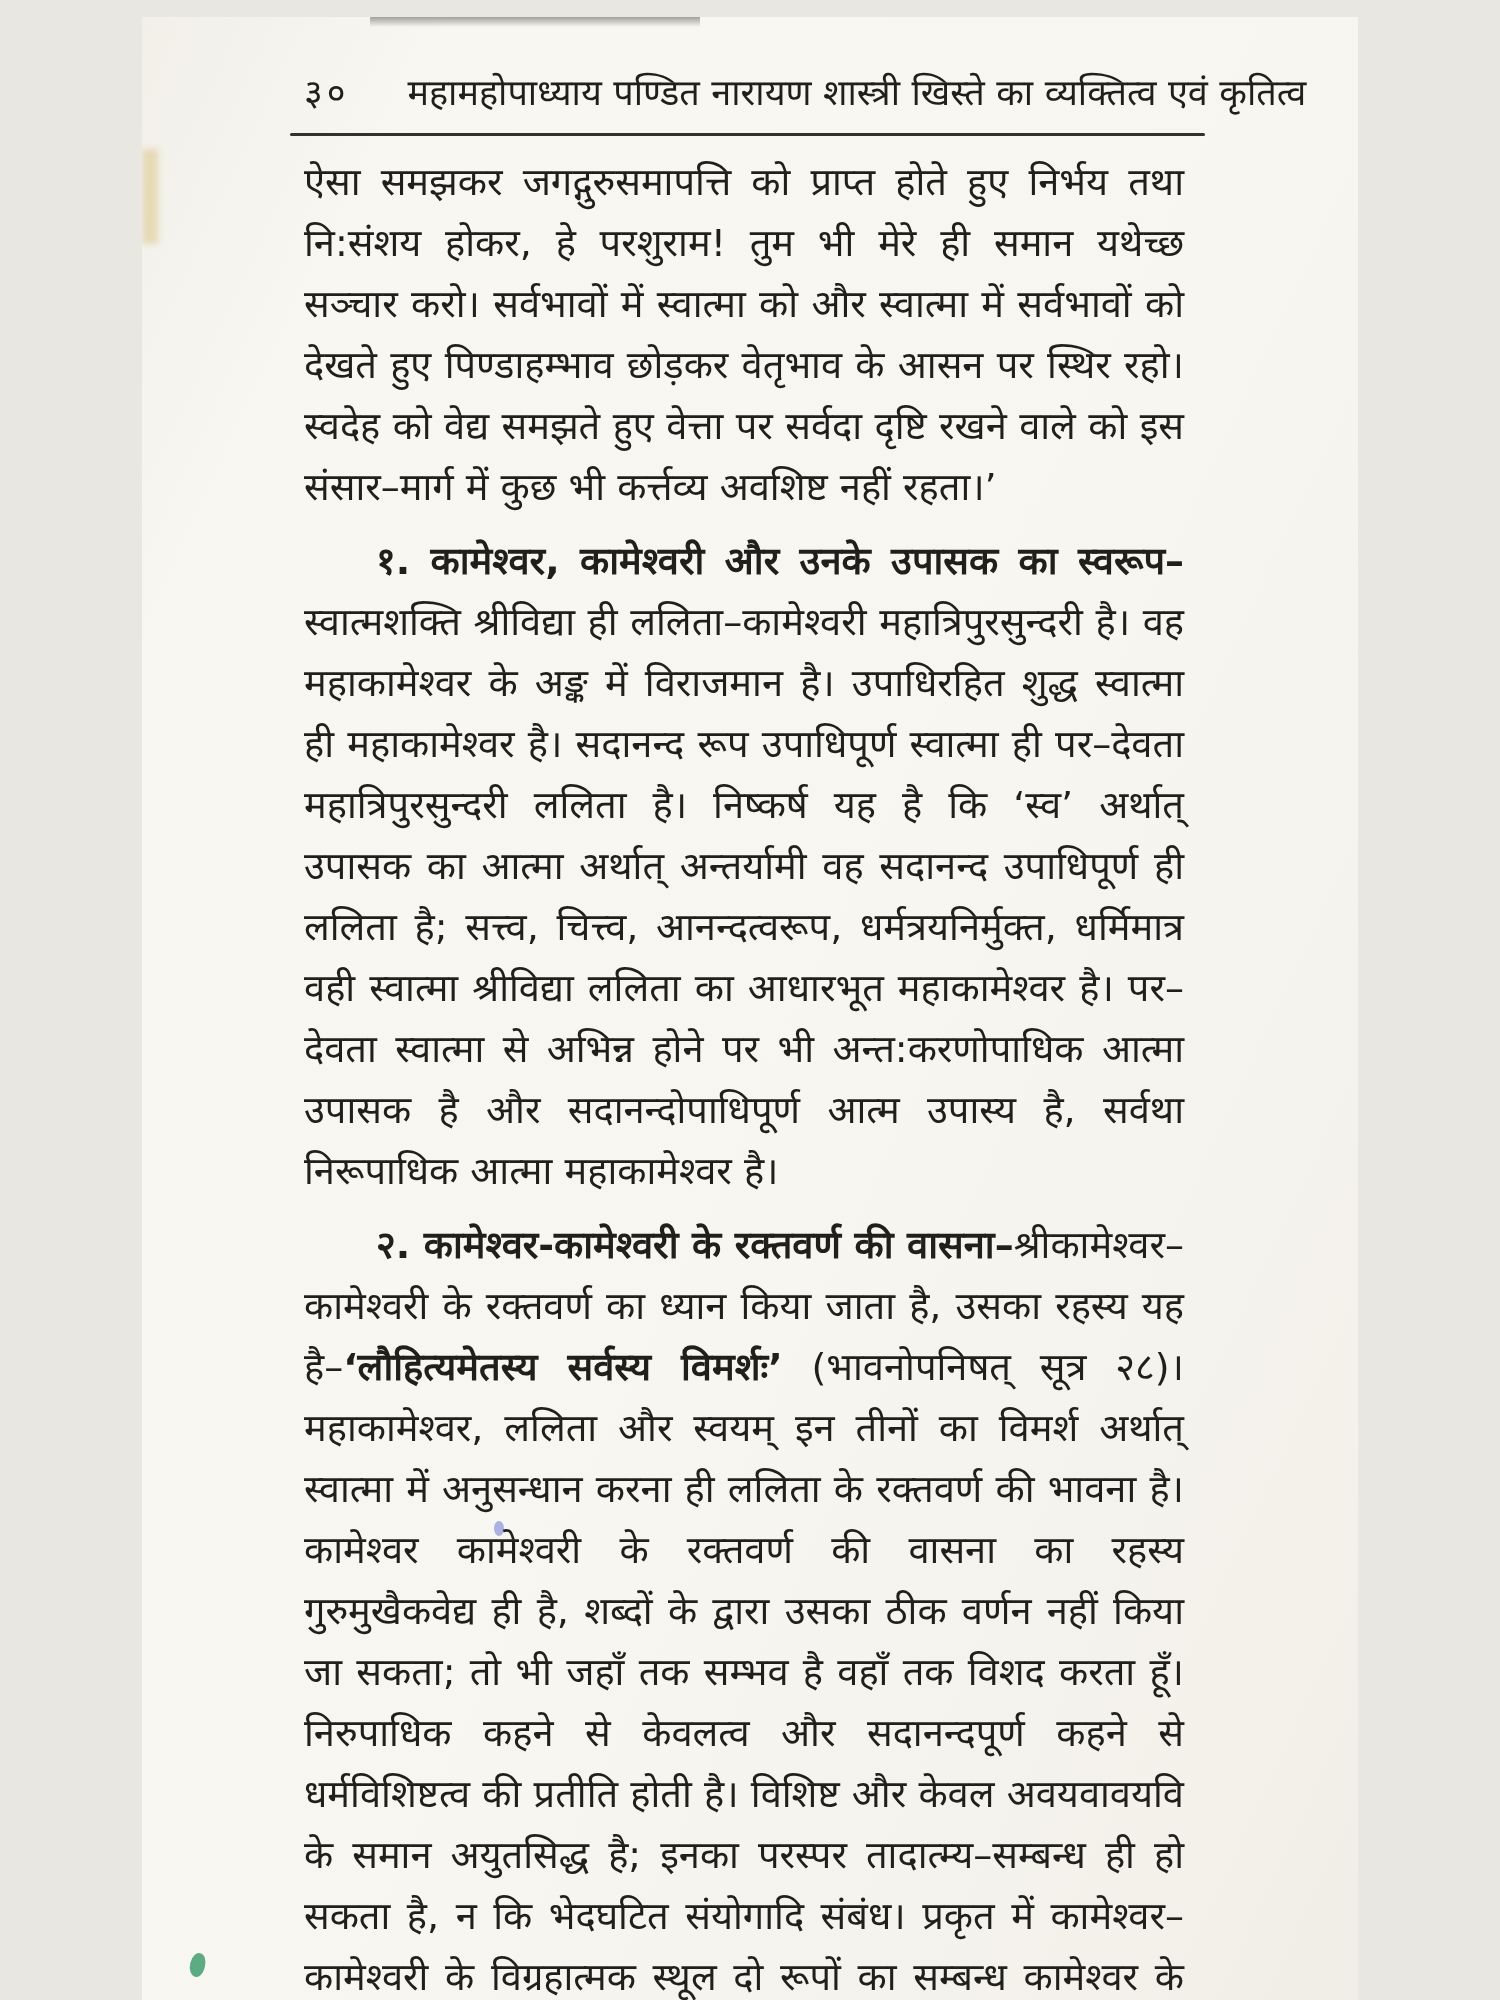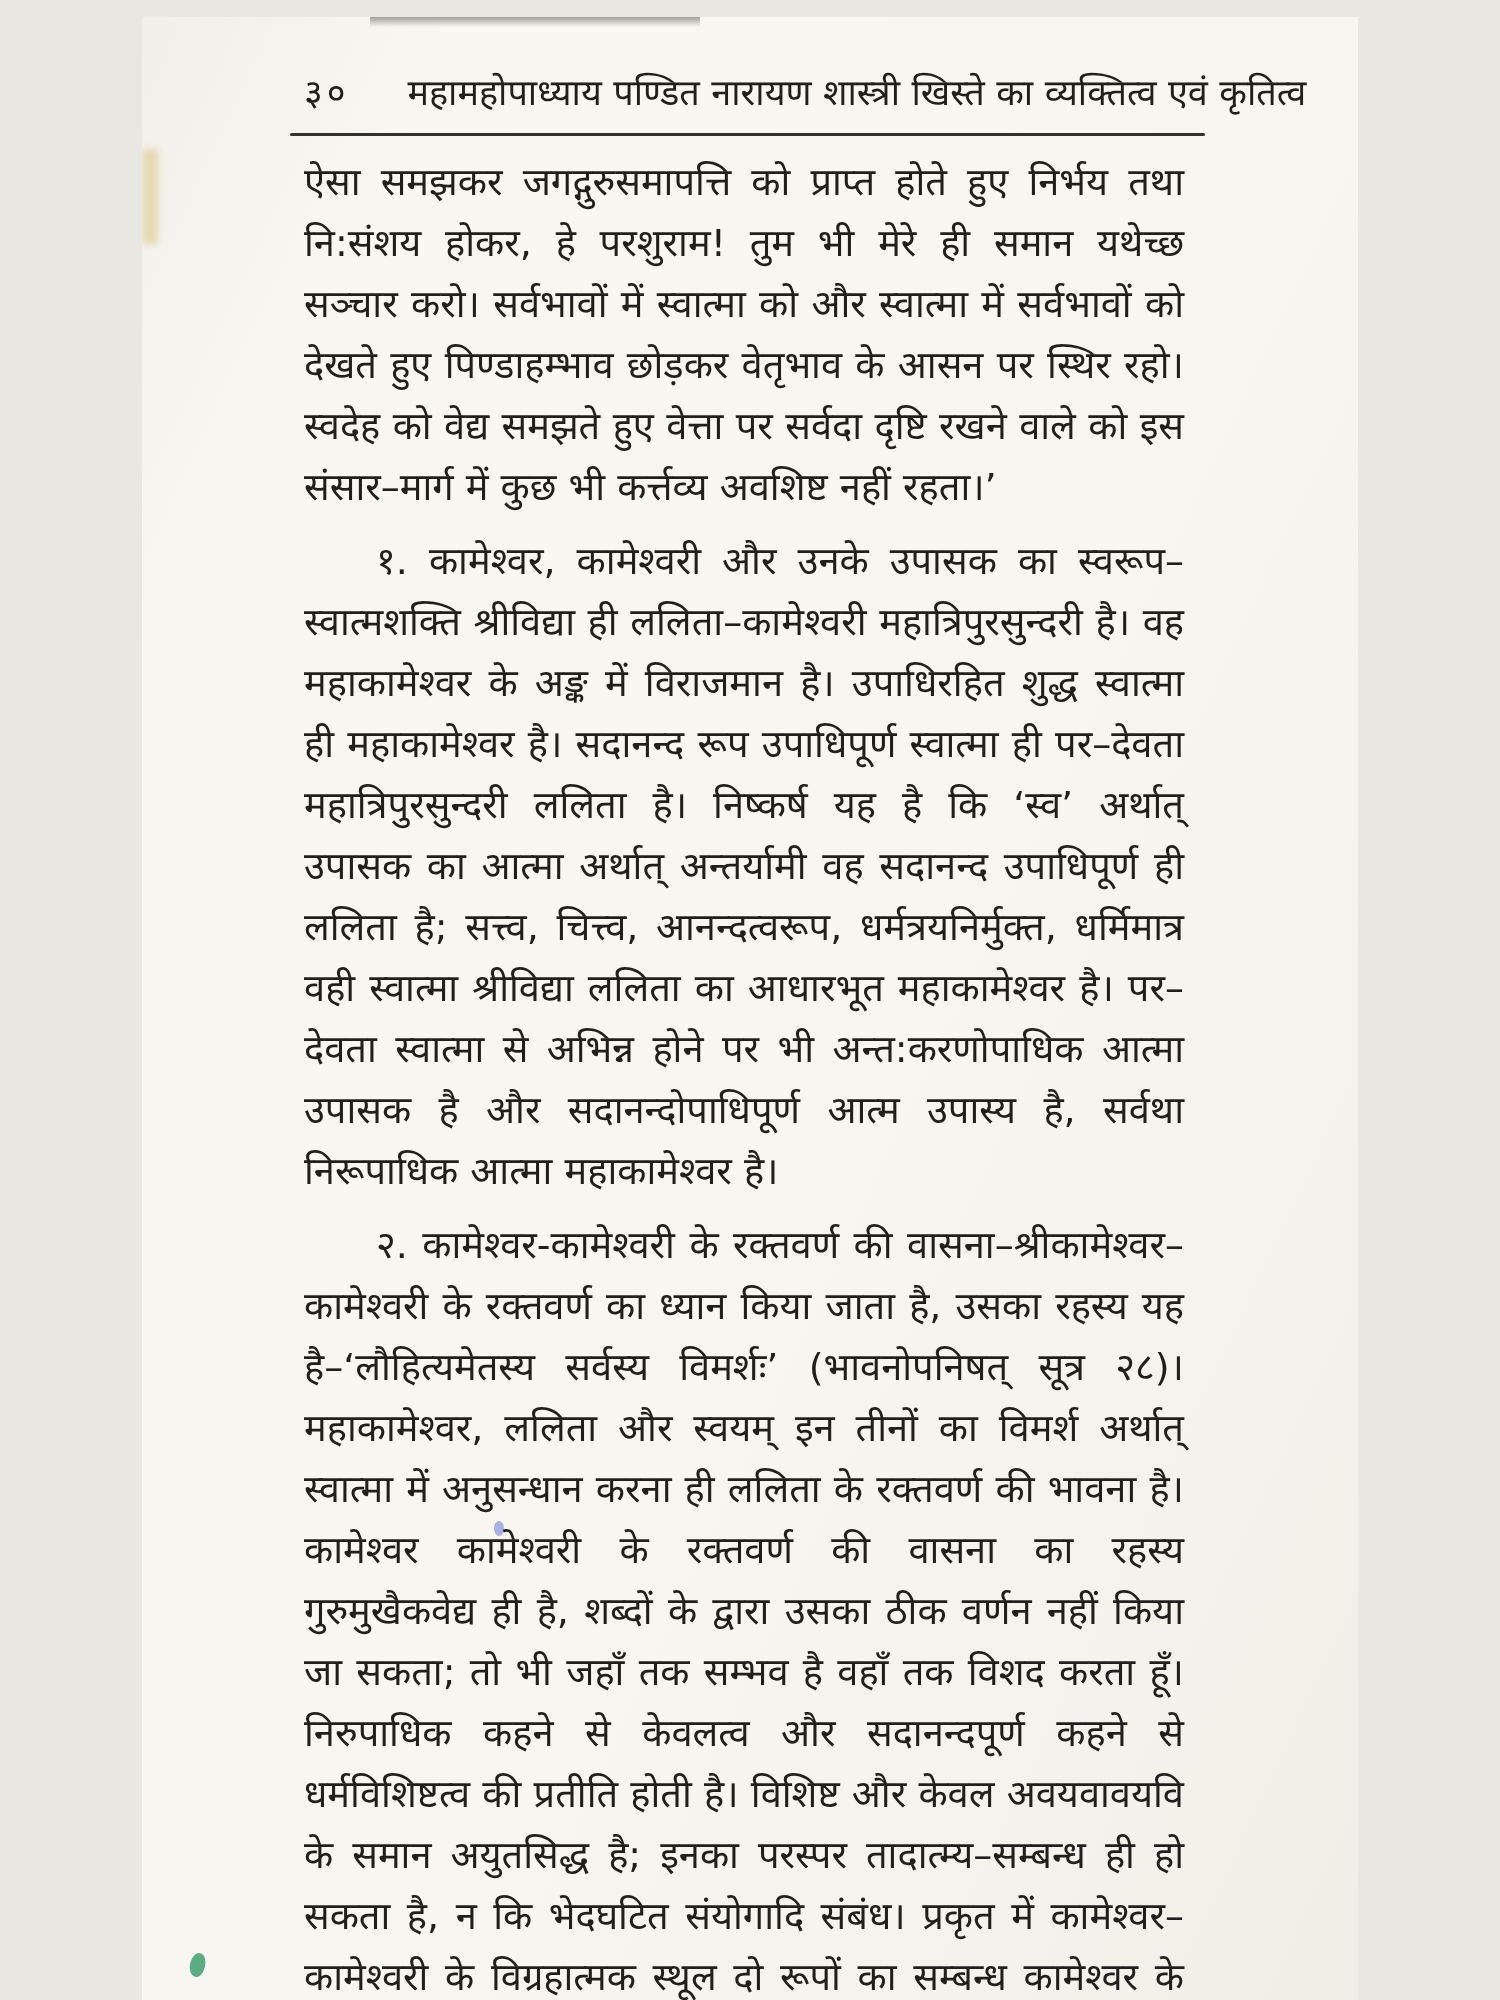--- a/index.html
+++ b/index.html
@@ -76,21 +76,21 @@
     text-align-last: left;
   }
   .para {
     margin: 0 0 13px 0;
     text-indent: 72px;
   }
   .para.no-indent {
     text-indent: 0;
   }
   .sec-head, .bold-quote {
-    font-weight: normal;
+    font-weight: bold;
   }
 </style>
 </head>
 <body>
 
 <div class="page">
 
   <div class="edge-top"></div>
   <div class="edge-left-tint"></div>
 

